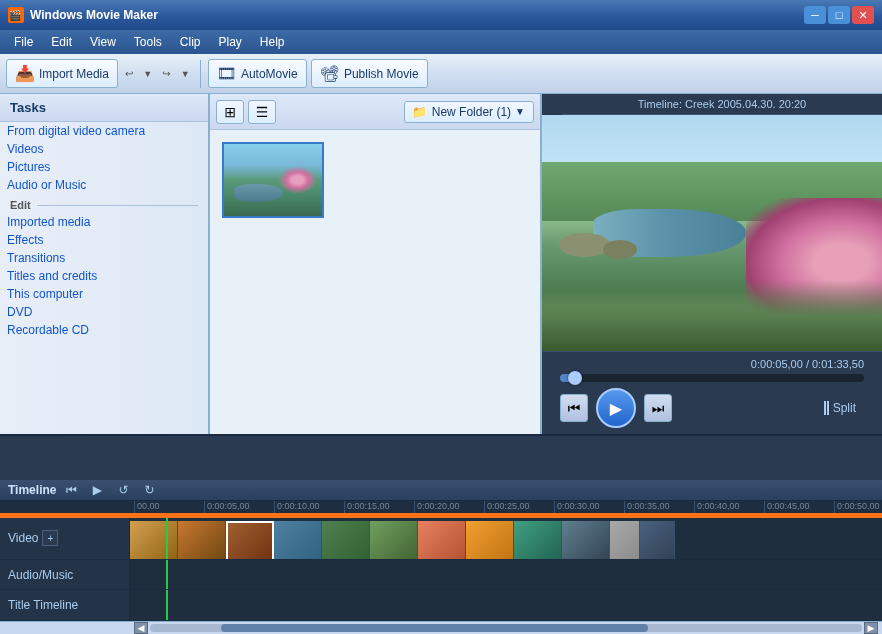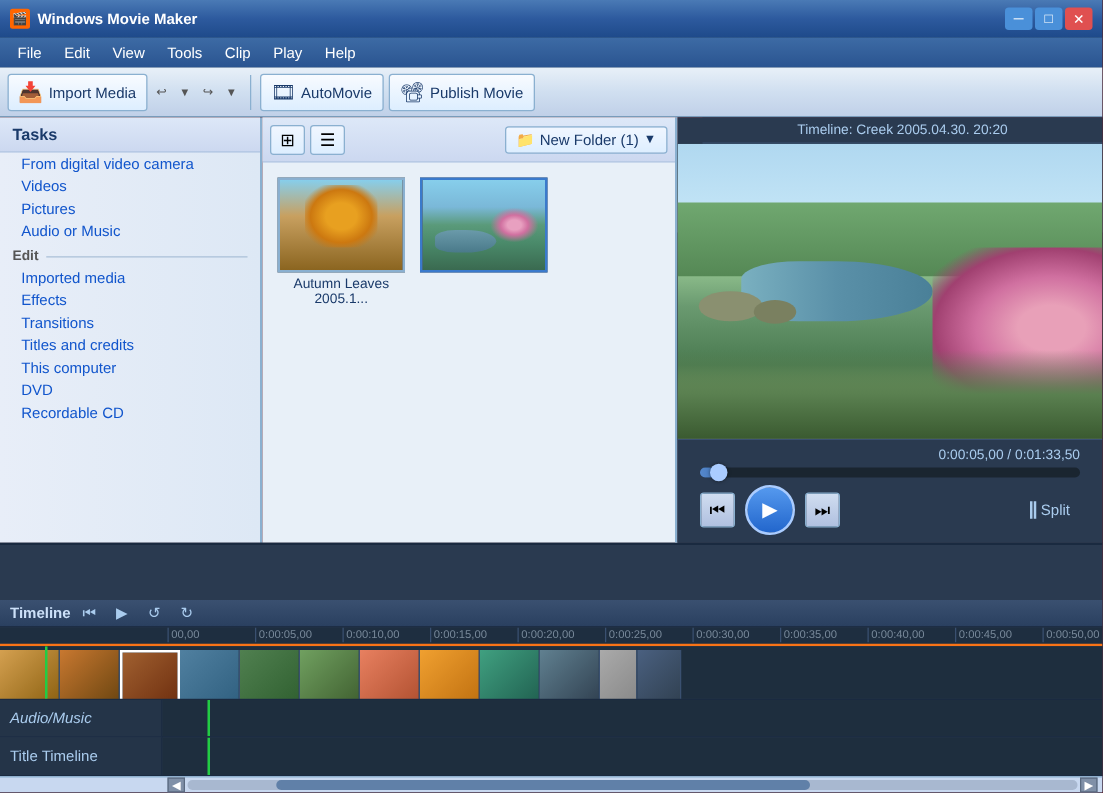--- a/index.html
+++ b/index.html
@@ -38,42 +38,42 @@
       background: linear-gradient(to bottom, #f8fbff, #ddeeff);
       border: 1px solid #8ab0d0; border-radius: 3px; cursor: pointer; font-size: 12px;
       color: #1a3a6a;
     }
     .toolbar-sep { width: 1px; height: 28px; background: #8ab0d0; margin: 0 3px; }
     .toolbar-arrow { font-size: 10px; color: #555; padding: 4px 3px; cursor: pointer; }
 
     
     .main-area {
       display: flex; height: calc(634px - 30px - 24px - 40px - 200px);
-      background: #7f1d1d;
+      background: #0f172a;
     }
 
     
     .left-panel {
       width: 210px; min-width: 210px;
       background: linear-gradient(to right, #e8eef8, #dde8f5);
       border-right: 2px solid #8ab0d0;
       overflow-y: auto; overflow-x: hidden;
     }
     .tasks-header {
       padding: 6px 10px; font-weight: 700; font-size: 13px; color: #1a3a6a;
       background: linear-gradient(to bottom, #dde8f8, #ccd8f0);
       border-bottom: 1px solid #aac0e0;
     }
     .section-header {
       padding: 5px 10px 2px 10px; font-size: 11px; color: #555; font-weight: 600;
       display: flex; align-items: center;
     }
     .section-line { flex: 1; height: 1px; background: #aac0d8; margin-left: 6px; }
     .task-link {
-      display: block; padding: 2px 10px 2px 17px; color: #1155cc; cursor: pointer; font-size: 12px;
+      display: block; padding: 2px 10px 2px 7px; color: #1155cc; cursor: pointer; font-size: 12px;
       text-decoration: none;
     }
 
     
     .center-panel {
       flex: 1; display: flex; flex-direction: column;
       background: #e8f0f8; border-right: 2px solid #8ab0d0;
     }
     .center-toolbar {
       height: 36px; background: linear-gradient(to bottom, #dde8f8, #ccd8f0);
@@ -154,21 +154,21 @@
       display: flex; flex-direction: column;
     }
     .timeline-toolbar {
       height: 28px; background: linear-gradient(to bottom, #3a5070, #2a4060);
       display: flex; align-items: center; padding: 0 8px; gap: 4px; border-bottom: 1px solid #1a2a40; margin-top: 44px;
     }
     .timeline-label { color: #cce0f8; font-size: 12px; font-weight: 600; }
     .timeline-tool-btn { width: 22px; height: 20px; background: transparent; border: none; cursor: pointer; color: #aaccee; font-size: 12px; display: flex; align-items: center; justify-content: center; }
 
     .timeline-ruler {
-      height: 20px; background: #1e2e40; border-bottom: 2px solid #f97316;
+      height: 20px; background: #1e2e40; border-bottom: 5px solid #f97316;
       display: flex; align-items: center; overflow: hidden;
     }
     .ruler-header { width: 130px; min-width: 130px; background: #1e2e40; border-right: 1px solid #1a2a40; }
     .ruler-marks { flex: 1; display: flex; align-items: flex-end; padding: 0 4px; overflow: hidden; }
     .ruler-mark { font-size: 9px; color: #778899; width: 70px; min-width: 70px; text-align: left; border-left: 1px solid #3a5070; padding-left: 2px; padding-bottom: 2px; }
 
     .track-row { display: flex; height: 50px; border-bottom: 1px solid #1a2a40; }
     .track-label-cell {
       width: 130px; min-width: 130px; background: #243448; border-right: 1px solid #1a2a40;
       display: flex; align-items: center; padding: 0 8px; gap: 4px; color: #aaccee; font-size: 12px;
@@ -288,28 +288,20 @@
       <button class="center-toolbar-btn" title="Details">☰</button>
       <div style="flex:1;"></div>
       <div class="folder-btn">
         <span>📁</span>
         <span>New Folder (1)</span>
         <span class="folder-arrow">▼</span>
       </div>
     </div>
     <div class="center-content">
 
-      <div class="media-item">
-        <div class="media-thumb">
-          <div class="autumn-scene">
-            <div class="autumn-tree"></div>
-          </div>
-        </div>
-        <div class="media-label">Autumn Leaves 2005.1...</div>
-      </div>
 
       <div class="media-item">
         <div class="media-thumb media-thumb-selected">
           <div class="creek-scene">
             <div class="creek-water"></div>
             <div class="creek-flowers">
               <div class="flower-patch"></div>
             </div>
           </div>
         </div>
@@ -381,40 +373,44 @@
       <div class="ruler-mark">0:00:25,00</div>
       <div class="ruler-mark">0:00:30,00</div>
       <div class="ruler-mark">0:00:35,00</div>
       <div class="ruler-mark">0:00:40,00</div>
       <div class="ruler-mark">0:00:45,00</div>
       <div class="ruler-mark">0:00:50,00</div>
     </div>
   </div>
 
   <div class="track-row" style="height:55px;">
+    <div class="track-label-cell">
+      <span>Video</span>
+      <button class="track-expand-btn">+</button>
+    </div>
     <div class="track-content">
       <div class="timeline-cursor"></div>
       <div class="video-timeline-strip">
         <div class="video-clip vt1"></div>
         <div class="video-clip vt2"></div>
         <div class="video-clip vt3" style="border:2px solid white;"></div>
         <div class="video-clip vt4"></div>
         <div class="video-clip vt5"></div>
         <div class="video-clip vt6"></div>
         <div class="video-clip vt7"></div>
         <div class="video-clip vt8"></div>
         <div class="video-clip vt9"></div>
         <div class="video-clip vt10"></div>
         <div class="video-clip" style="background:linear-gradient(135deg,#aaaaaa,#888888);width:30px;"></div>
         <div class="video-clip" style="background:linear-gradient(135deg,#4a6080,#304050);width:35px;"></div>
       </div>
     </div>
   </div>
 
-  <div class="track-row" style="height:40px;font-style:italic;">
+  <div class="track-row" style="height:40px;">
     <div class="track-label-cell">
       <span>Audio/Music</span>
     </div>
     <div class="track-content">
       <div class="timeline-cursor"></div>
     </div>
   </div>
 
   <div class="track-row" style="height:40px;">
     <div class="track-label-cell">

